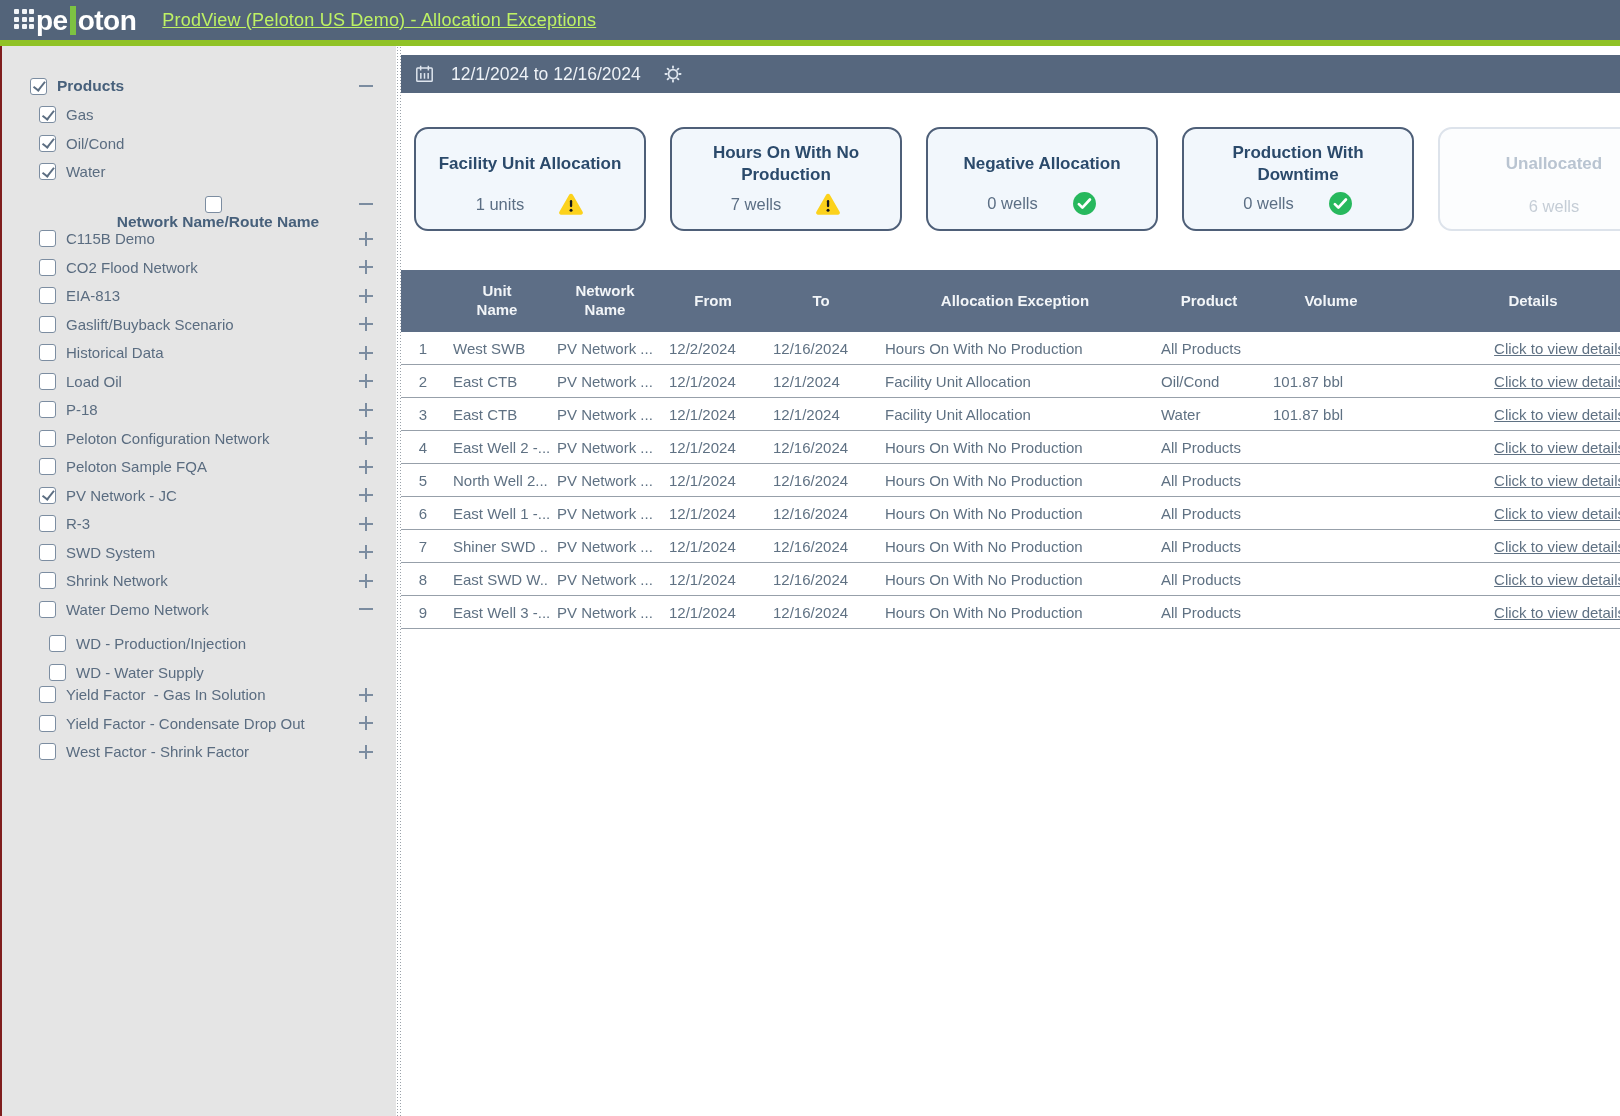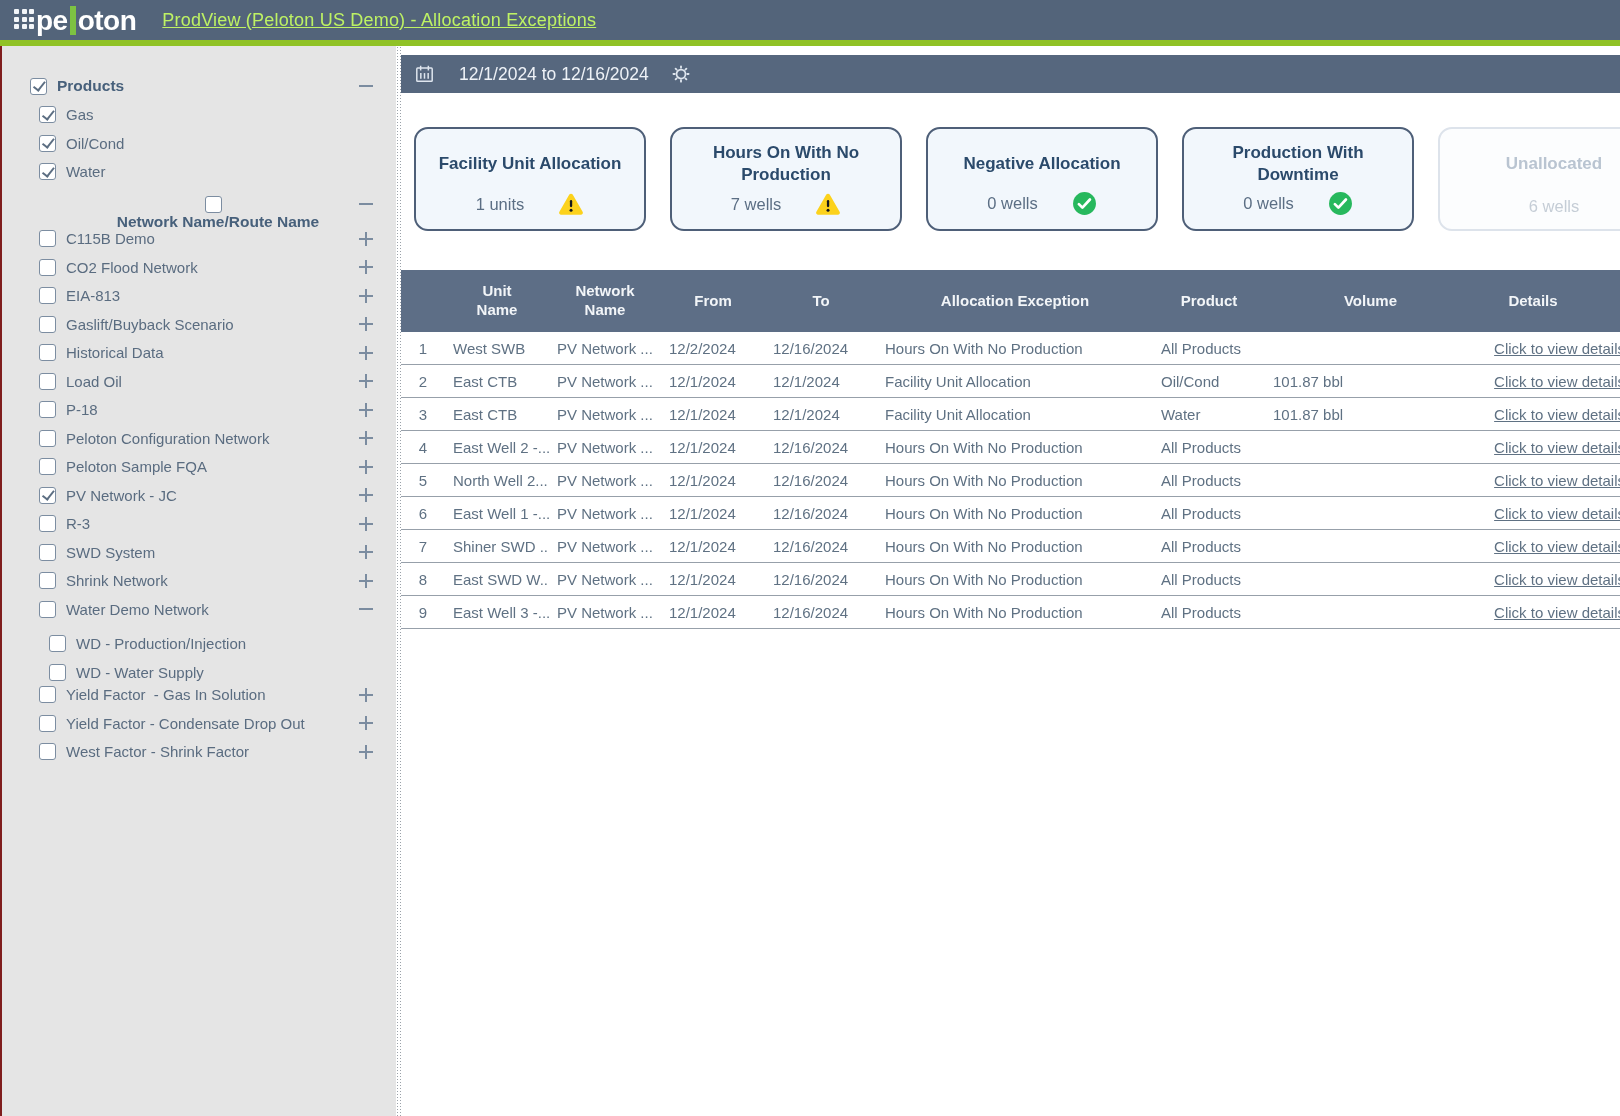--- a/index.html
+++ b/index.html
@@ -39,21 +39,21 @@
   .expander { position:absolute; right:22px; width:16px; height:16px; }
   .expander.minus::before { content:""; position:absolute; left:1px; top:7px; width:14px; height:2px; background:#7b8ca0; }
   .expander.plus::before  { content:""; position:absolute; left:1px; top:7px; width:14px; height:2px; background:#7b8ca0; }
   .expander.plus::after   { content:""; position:absolute; left:7px; top:1px; width:2px; height:14px; background:#7b8ca0; }
 
   
   .main { position:absolute; top:46px; left:401px; width:1219px; height:1070px; }
   .datebar { position:absolute; top:9px; left:0; width:1219px; height:38px;
     background:#56677e; display:flex; align-items:center; padding-left:13px; }
   .datebar .icon { display:flex; align-items:center; }
-  .date-text { color:#eef2f7; font-size:17.5px; margin-left:24px; }
+  .date-text { color:#eef2f7; font-size:17.5px; margin-left:16px; }
   .gear-wrap { margin-left:22px; display:flex; align-items:center; }
 
   
   .cards { position:absolute; top:81px; left:13px; display:flex; gap:24px; }
   .card { width:232px; height:104px; background:#f2f7fc; border:2px solid #4e5f78;
     border-radius:14px; display:flex; flex-direction:column; flex:0 0 auto; }
   .card-title { margin:12px 10px 0 10px; min-height:46px; display:flex; align-items:center;
     justify-content:center; text-align:center; font-size:17px; font-weight:700;
     color:#2b4a6b; line-height:1.3; }
   .card-value-row { margin-top:auto; margin-bottom:13px; display:flex; align-items:center;
@@ -74,21 +74,21 @@
   .trow { display:flex; align-items:center; height:33px; border-bottom:1px solid #97a0aa;
     background:#fff; }
   .c { font-size:15px; color:#5f7183; white-space:nowrap; overflow:hidden; padding-left:8px; }
   .c-num { width:44px; text-align:center; padding-left:0; }
   .c-unit { width:104px; }
   .c-network { width:112px; }
   .c-from { width:104px; }
   .c-to { width:112px; }
   .c-exception { width:276px; }
   .c-product { width:112px; }
-  .c-volume { width:132px;justify-content:flex-end; }
+  .c-volume { width:132px; }
   .c-details { width:272px; text-align:right; padding-right:44px; }
   .details-link { color:#5f7183; text-decoration:underline; cursor:pointer; }
 </style>
 </head>
 <body>
 
 <div class="app">
 
   <div class="app-header">
     <div class="grid-icon">

